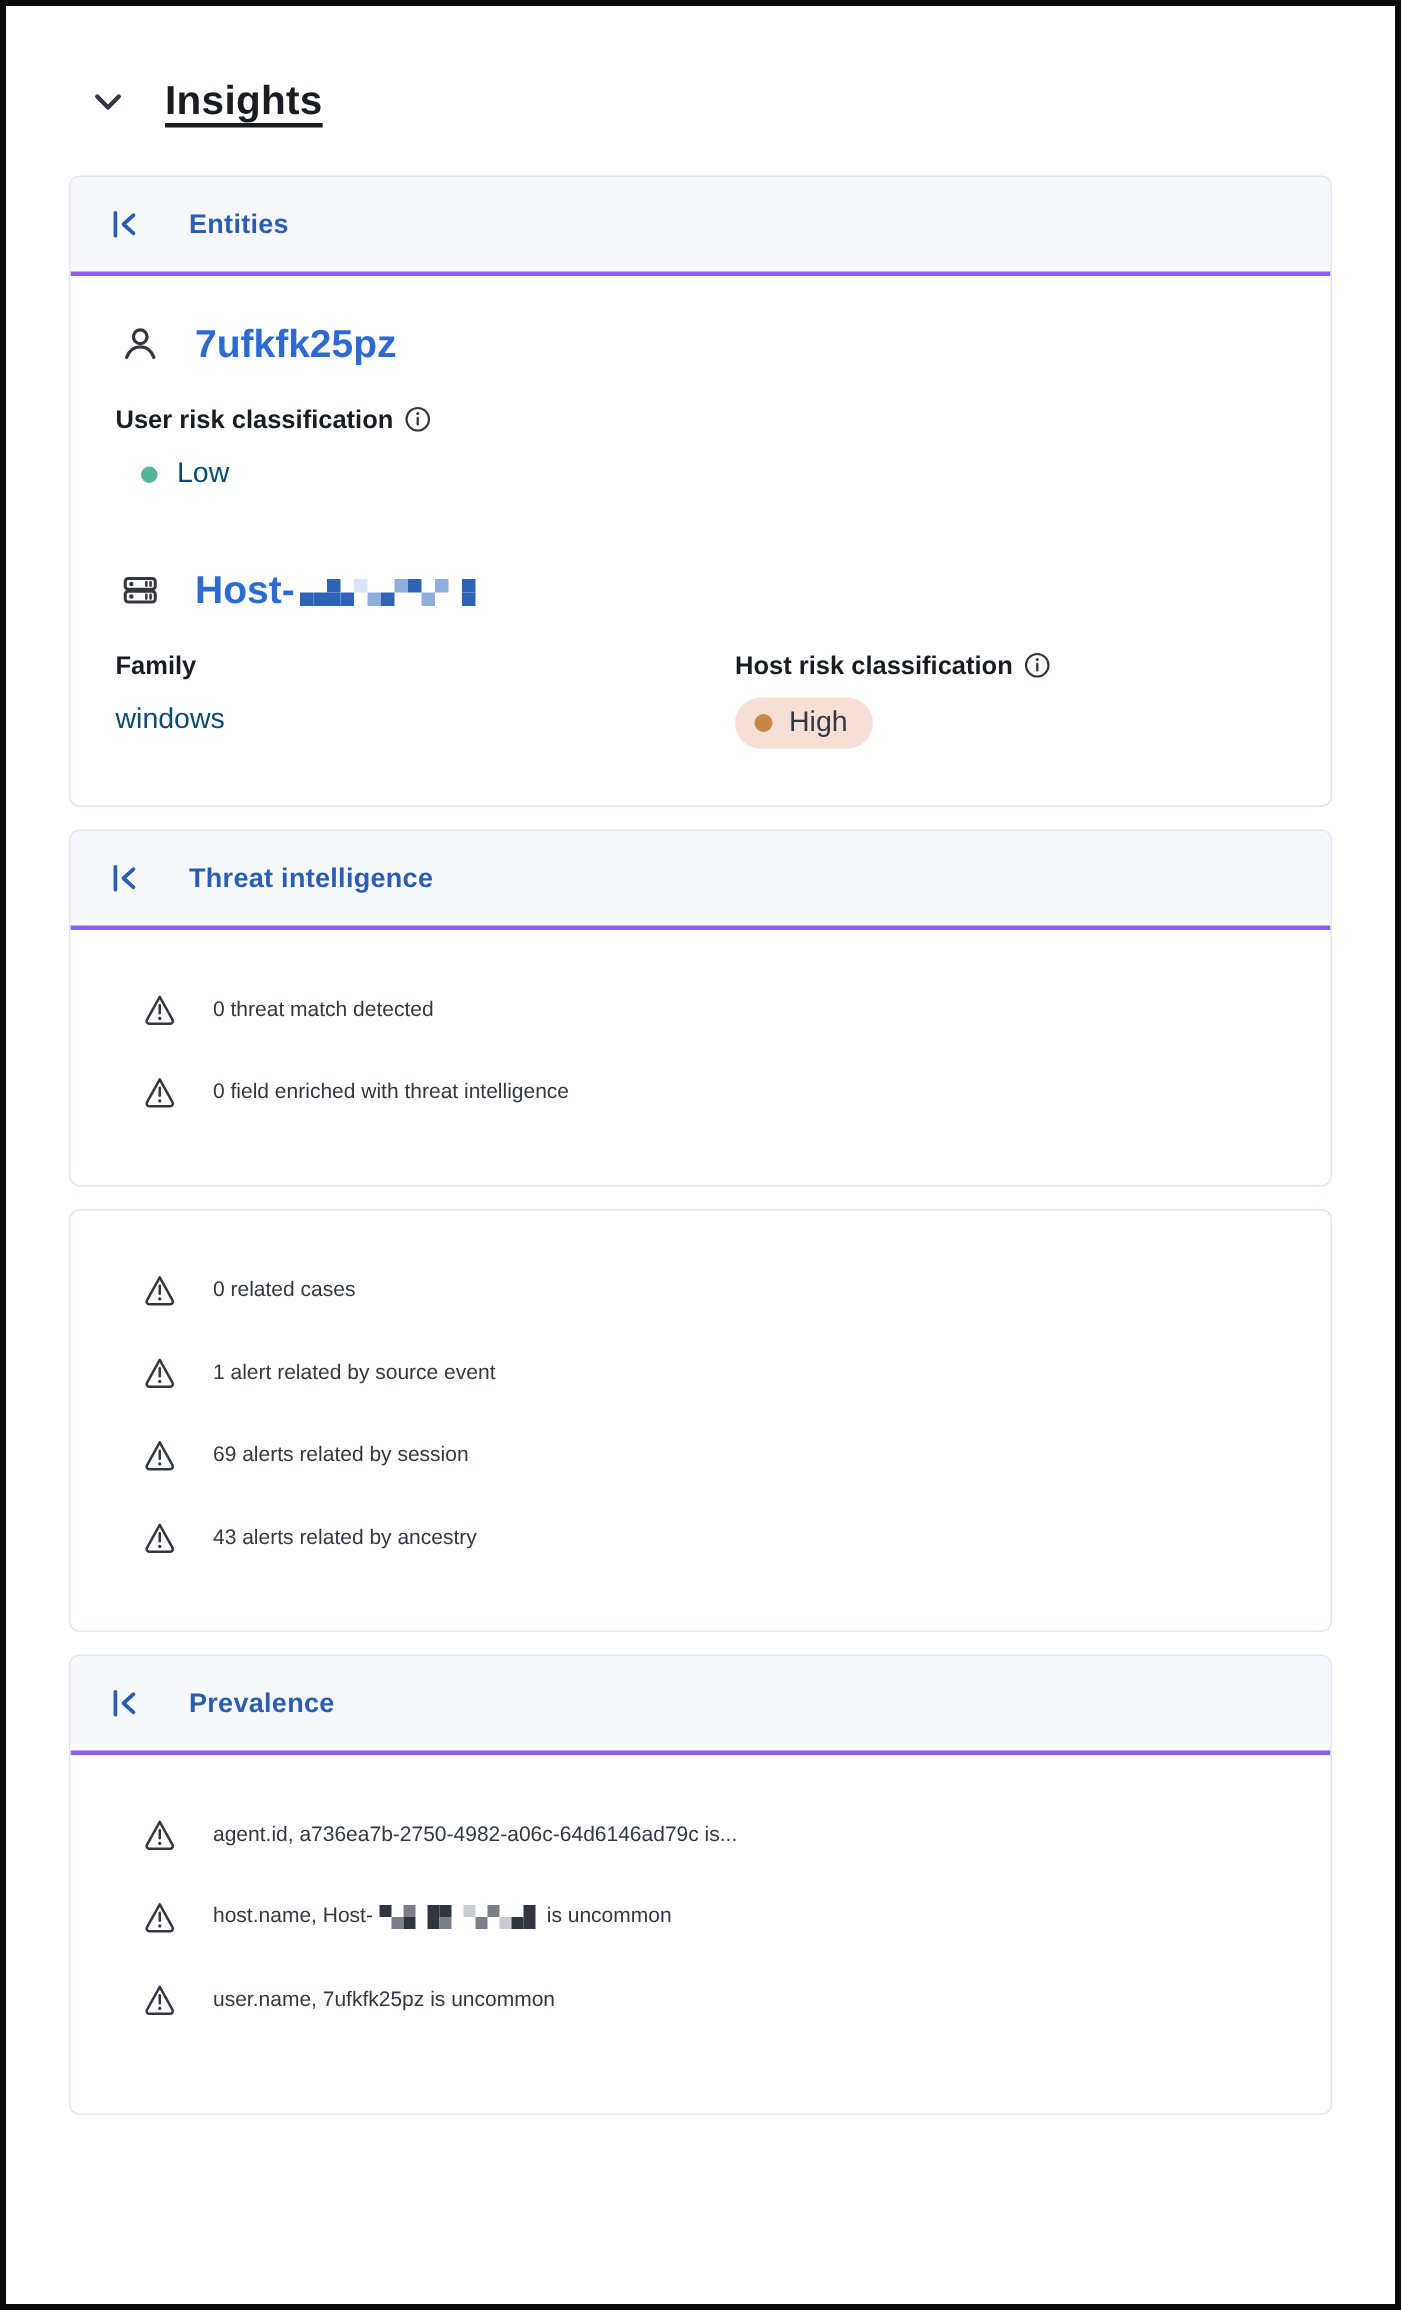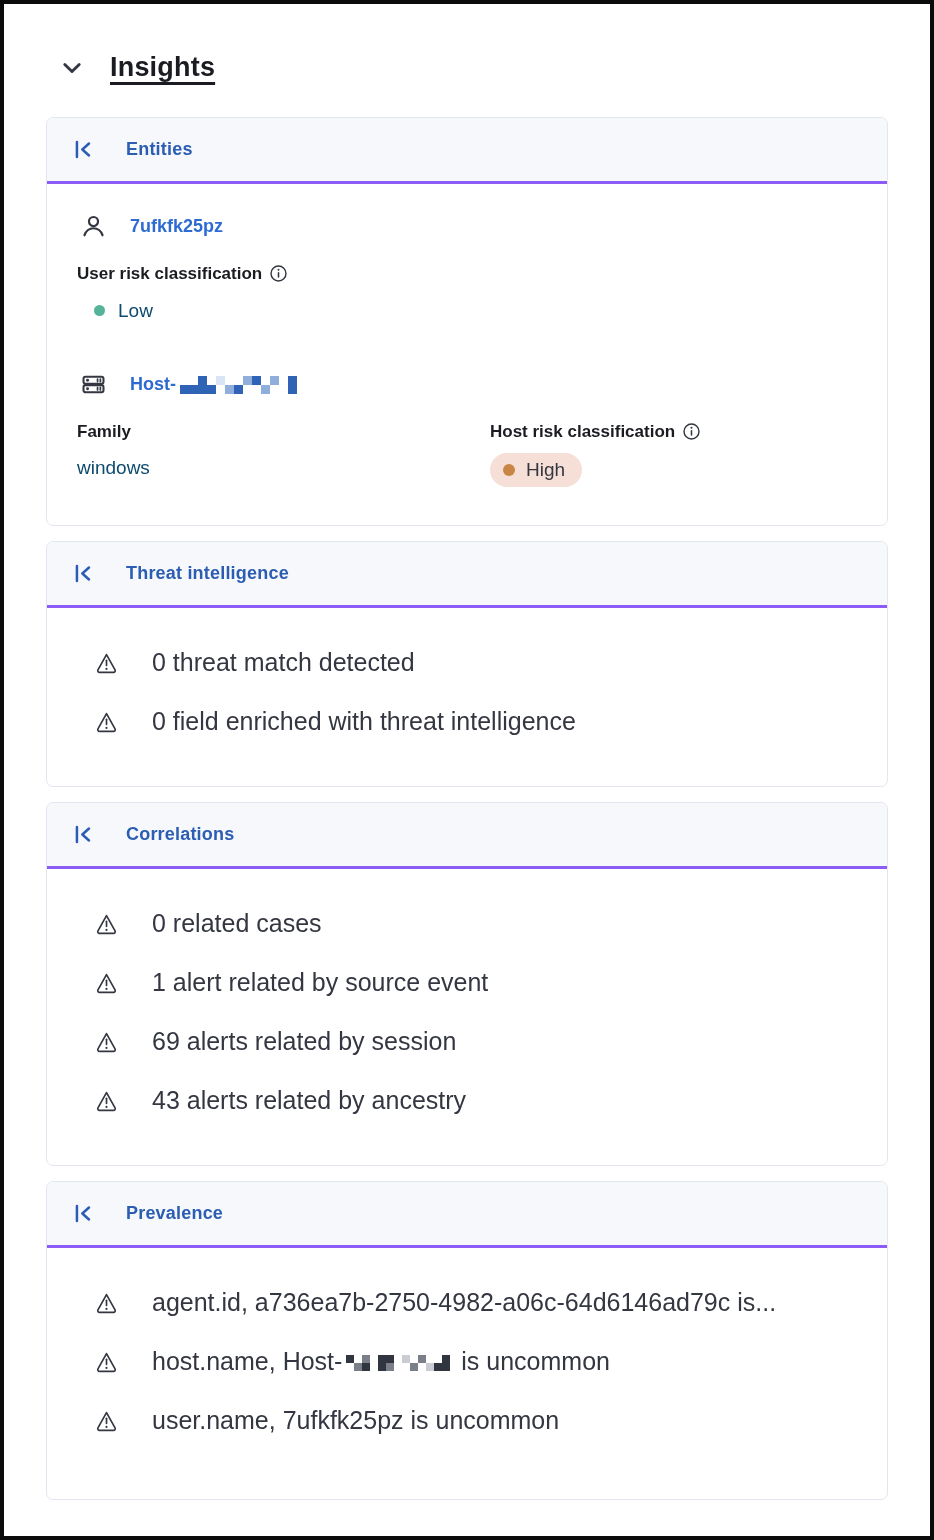--- a/index.html
+++ b/index.html
@@ -49,21 +49,21 @@
   }
 
   
   .entities-body { padding: 30px 30px 38px; }
   .entity-section + .entity-section { margin-top: 50px; }
   .entity-name-row {
     display: flex; align-items: center; gap: 24px;
     margin-bottom: 25px; padding-left: 4px;
   }
   .entity-name {
-    font-size: 18px; font-weight: 700; color: #2d6bd2; cursor: pointer;
+    font-size: 26px; font-weight: 700; color: #2d6bd2; cursor: pointer;
   }
   .entity-fields { display: grid; grid-template-columns: 413px 1fr; }
   .field-label {
     font-size: 17px; font-weight: 700; color: #1a1c21;
     display: flex; align-items: flex-start; gap: 7px;
   }
   .field-value { margin-top: 15px; font-size: 19px; color: #0c4a6e; }
   .muted-dash { color: #8d99a8; font-weight: 700; letter-spacing: -1px; }
 
   .health { display: inline-flex; align-items: center; gap: 13px; padding-left: 17px; }
@@ -75,23 +75,23 @@
     padding: 6px 17px 6px 13px;
     font-size: 19px; color: #343741;
     margin-top: 11px;
   }
   .risk-badge-dot { width: 12px; height: 12px; border-radius: 50%; background: #c98543; }
 
   
   .list-body { padding: 40px 30px 20px; }
   .list-body.tall { padding-bottom: 34px; }
   .list-item {
-    display: flex; align-items: center; gap: 32px;
+    display: flex; align-items: center; gap: 22px;
     margin-bottom: 30px; padding-left: 16px;
-    font-size: 25px; color: #343741;
+    font-size: 14px; color: #343741;
   }
   .redaction { margin: 0 4px; vertical-align: middle; }
   .redaction > span { display: block; }
 </style>
 </head>
 <body>
 
 <div class="page">
 
   <div class="insights-header">
@@ -248,29 +248,20 @@
             <path d="M12 9.8v5.1" stroke="#343741" stroke-width="1.6" stroke-linecap="round"></path>
             <circle cx="12" cy="18.2" r="1.05" fill="#343741"></circle>
           </svg>
         </span>
         <span>0 field enriched with threat intelligence</span>
       </div>
     </div>
   </div>
 
   <div class="panel">
-    <div class="panel-header">
-      <span class="icon">
-        <svg width="21" height="21" viewBox="0 0 16 16" fill="none">
-          <path d="M3 2.2v11.6" stroke="#2b5db3" stroke-width="1.9" stroke-linecap="round"></path>
-          <path d="M12.2 3.4 7.1 8l5.1 4.6" stroke="#2b5db3" stroke-width="1.9" stroke-linecap="round" stroke-linejoin="round"></path>
-        </svg>
-      </span>
-      <span class="panel-title">Correlations</span>
-    </div>
     <div class="list-body">
       <div class="list-item">
         <span class="icon">
           <svg width="27" height="25" viewBox="0 0 24 24" fill="none">
             <path d="M12 4.4 3.8 19.1a1.65 1.65 0 0 0 1.45 2.45h13.5A1.65 1.65 0 0 0 20.2 19.1L12 4.4z" stroke="#343741" stroke-width="1.6" stroke-linejoin="round"></path>
             <path d="M12 9.8v5.1" stroke="#343741" stroke-width="1.6" stroke-linecap="round"></path>
             <circle cx="12" cy="18.2" r="1.05" fill="#343741"></circle>
           </svg>
         </span>
         <span>0 related cases</span>

